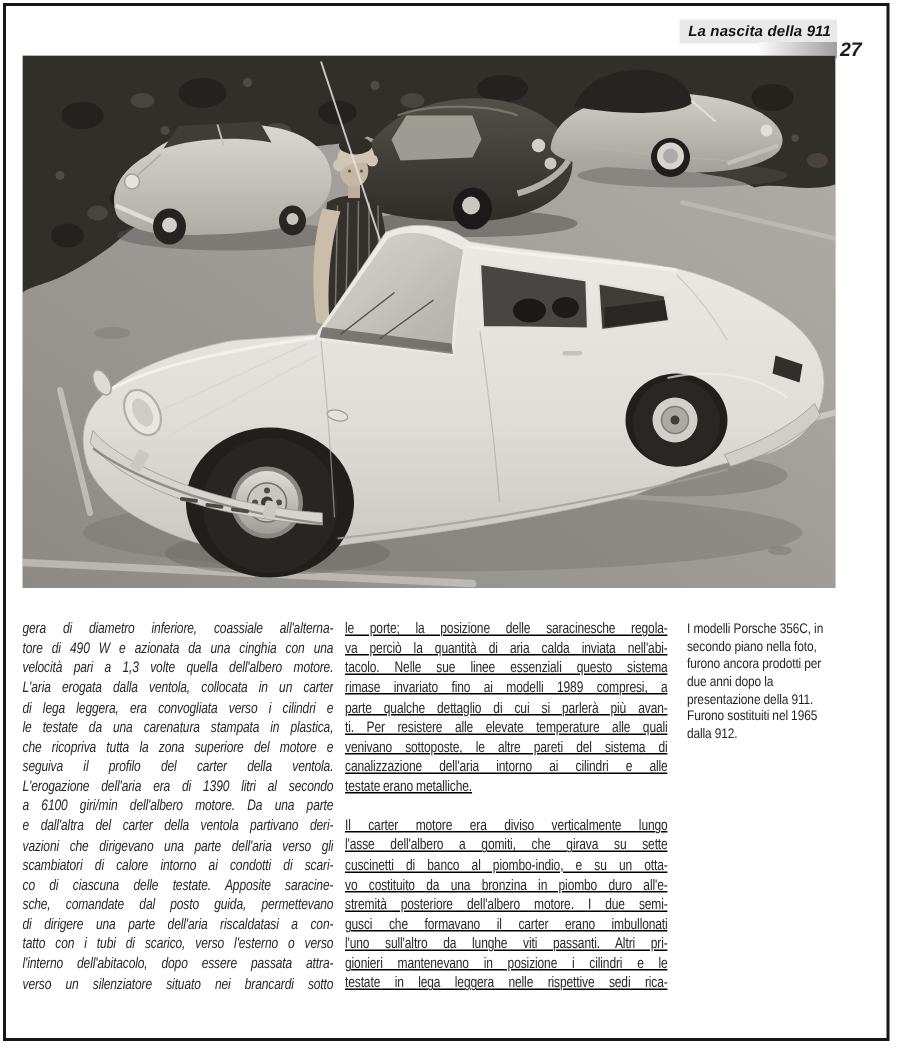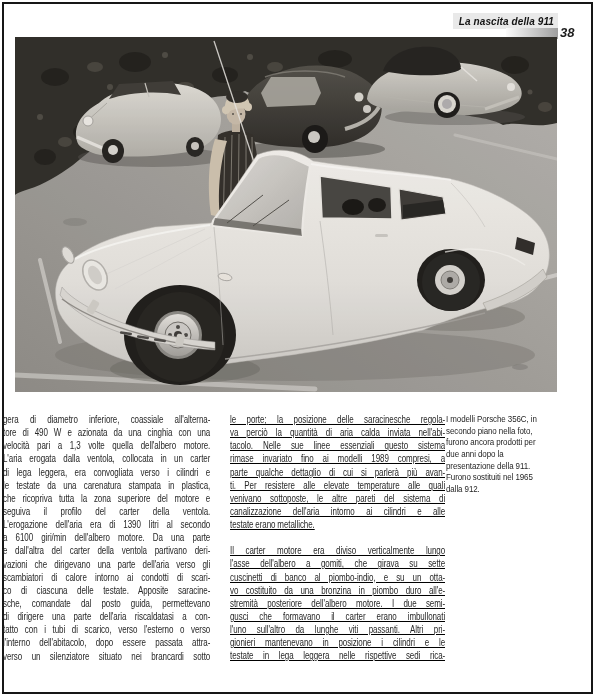--- a/index.html
+++ b/index.html
@@ -14,46 +14,46 @@
                   padding-right:4px;white-space:nowrap;letter-spacing:.1px;}
   .pagenum-bar{position:absolute;left:506px;top:28px;width:52px;height:11px;
                background:linear-gradient(to right,#fbfbfb,#9f9f9f);}
   .page-number{position:absolute;left:560px;top:25px;font-size:13px;font-weight:bold;
                font-style:italic;color:#1c1c1c;}
   
   .photo{position:absolute;left:15px;top:37px;width:542px;height:355px;overflow:hidden;
          background:#a3a19d;}
   
   .textcol{position:absolute;top:413px;overflow:visible;}
-  .col1{left:3px;width:207px;}
+  .col1{left:15px;width:207px;font-style:italic;}
   .col2{left:230px;width:215px;text-decoration:underline;}
   .colInner{transform:scaleX(0.785);transform-origin:0 0;color:#272727;
             font-size:10.2px;letter-spacing:-0.1px;word-spacing:-0.3px;}
   .col1 .colInner{width:264px;}
   .col2 .colInner{width:274px;}
   .para{margin:0 0 13px 0;}
   .line{text-align:justify;text-align-last:justify;height:13.15px;line-height:13.15px;
         overflow:hidden;white-space:normal;}
   .line.noju{text-align-last:left;}
   
-  .caption{position:absolute;left:446px;top:414px;width:121px;}
+  .caption{position:absolute;left:458px;top:414px;width:121px;}
   .capInner{transform:scaleX(0.857);transform-origin:0 0;width:141px;color:#1f1f1f;
             font-size:9.3px;letter-spacing:-0.1px;}
   .cap-line{height:11.7px;line-height:11.7px;overflow:hidden;text-align:left;}
 </style>
 </head>
 <body>
 
 <div class="frame"></div>
 
 <div class="title-bar">
   <span>La nascita della 911</span>
 </div>
 <div class="pagenum-bar"></div>
-<div class="page-number">38</div>
+<div class="page-number">27</div>
 
 <div class="photo">
 <svg width="542" height="355" viewBox="0 0 542 355" xmlns="http://www.w3.org/2000/svg">
   <defs>
     <linearGradient id="gAsphalt" x1="0" y1="1" x2="1" y2="0">
       <stop offset="0" stop-color="#8e8c88"></stop>
           <stop offset="1" stop-color="#b6b4b0"></stop>
     </linearGradient>
     <linearGradient id="gBody" x1="0" y1="0" x2="0" y2="1">
       <stop offset="0" stop-color="#f4f2ee"></stop>

